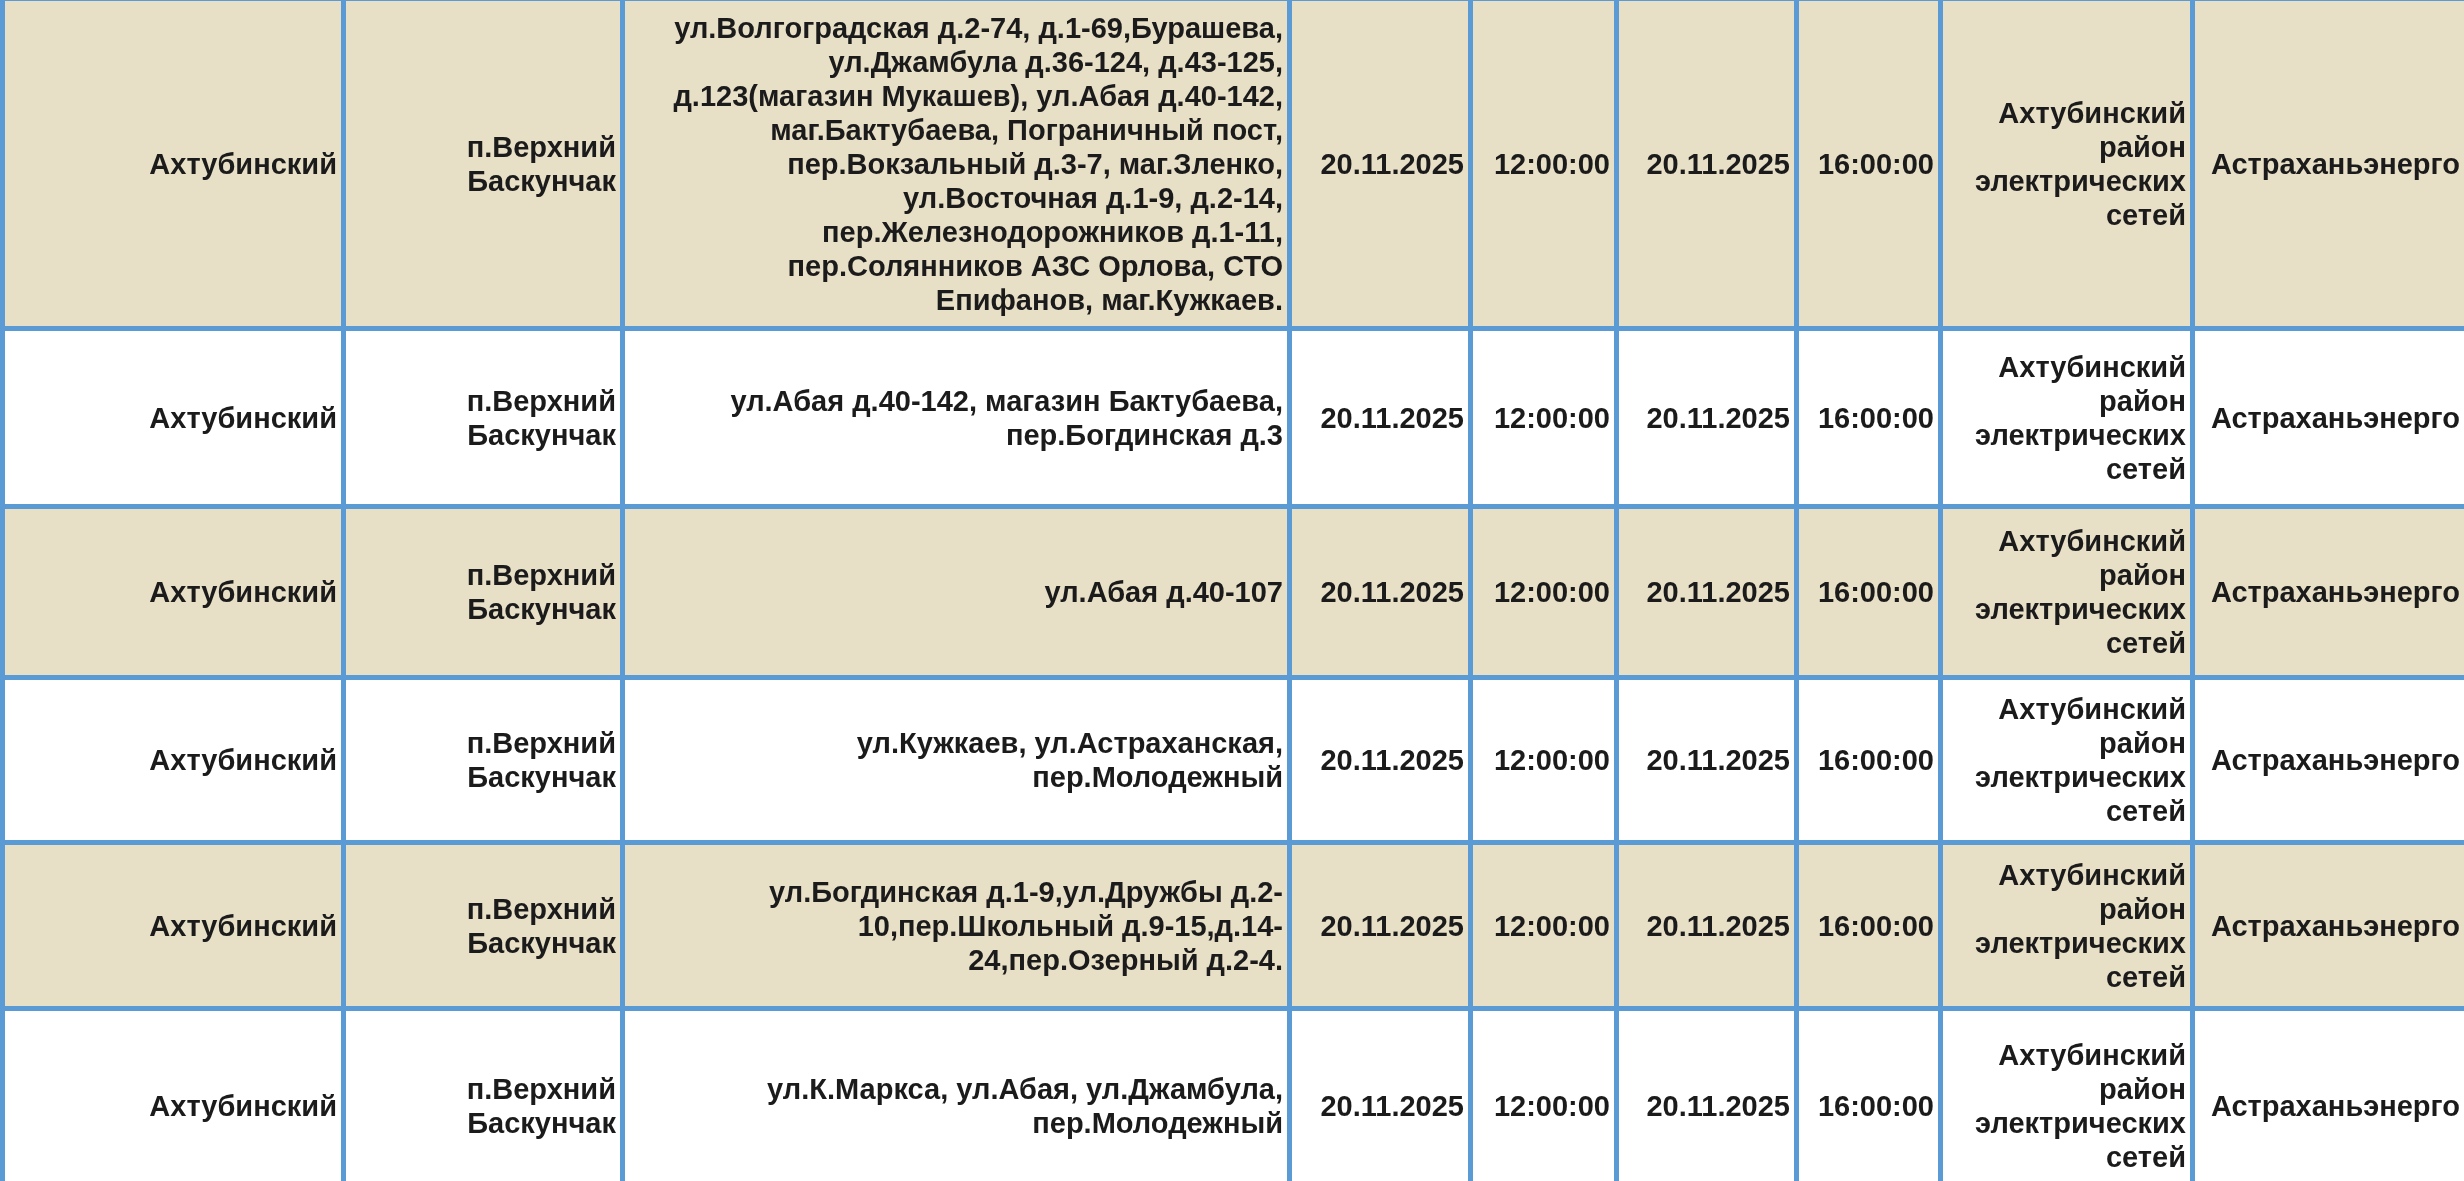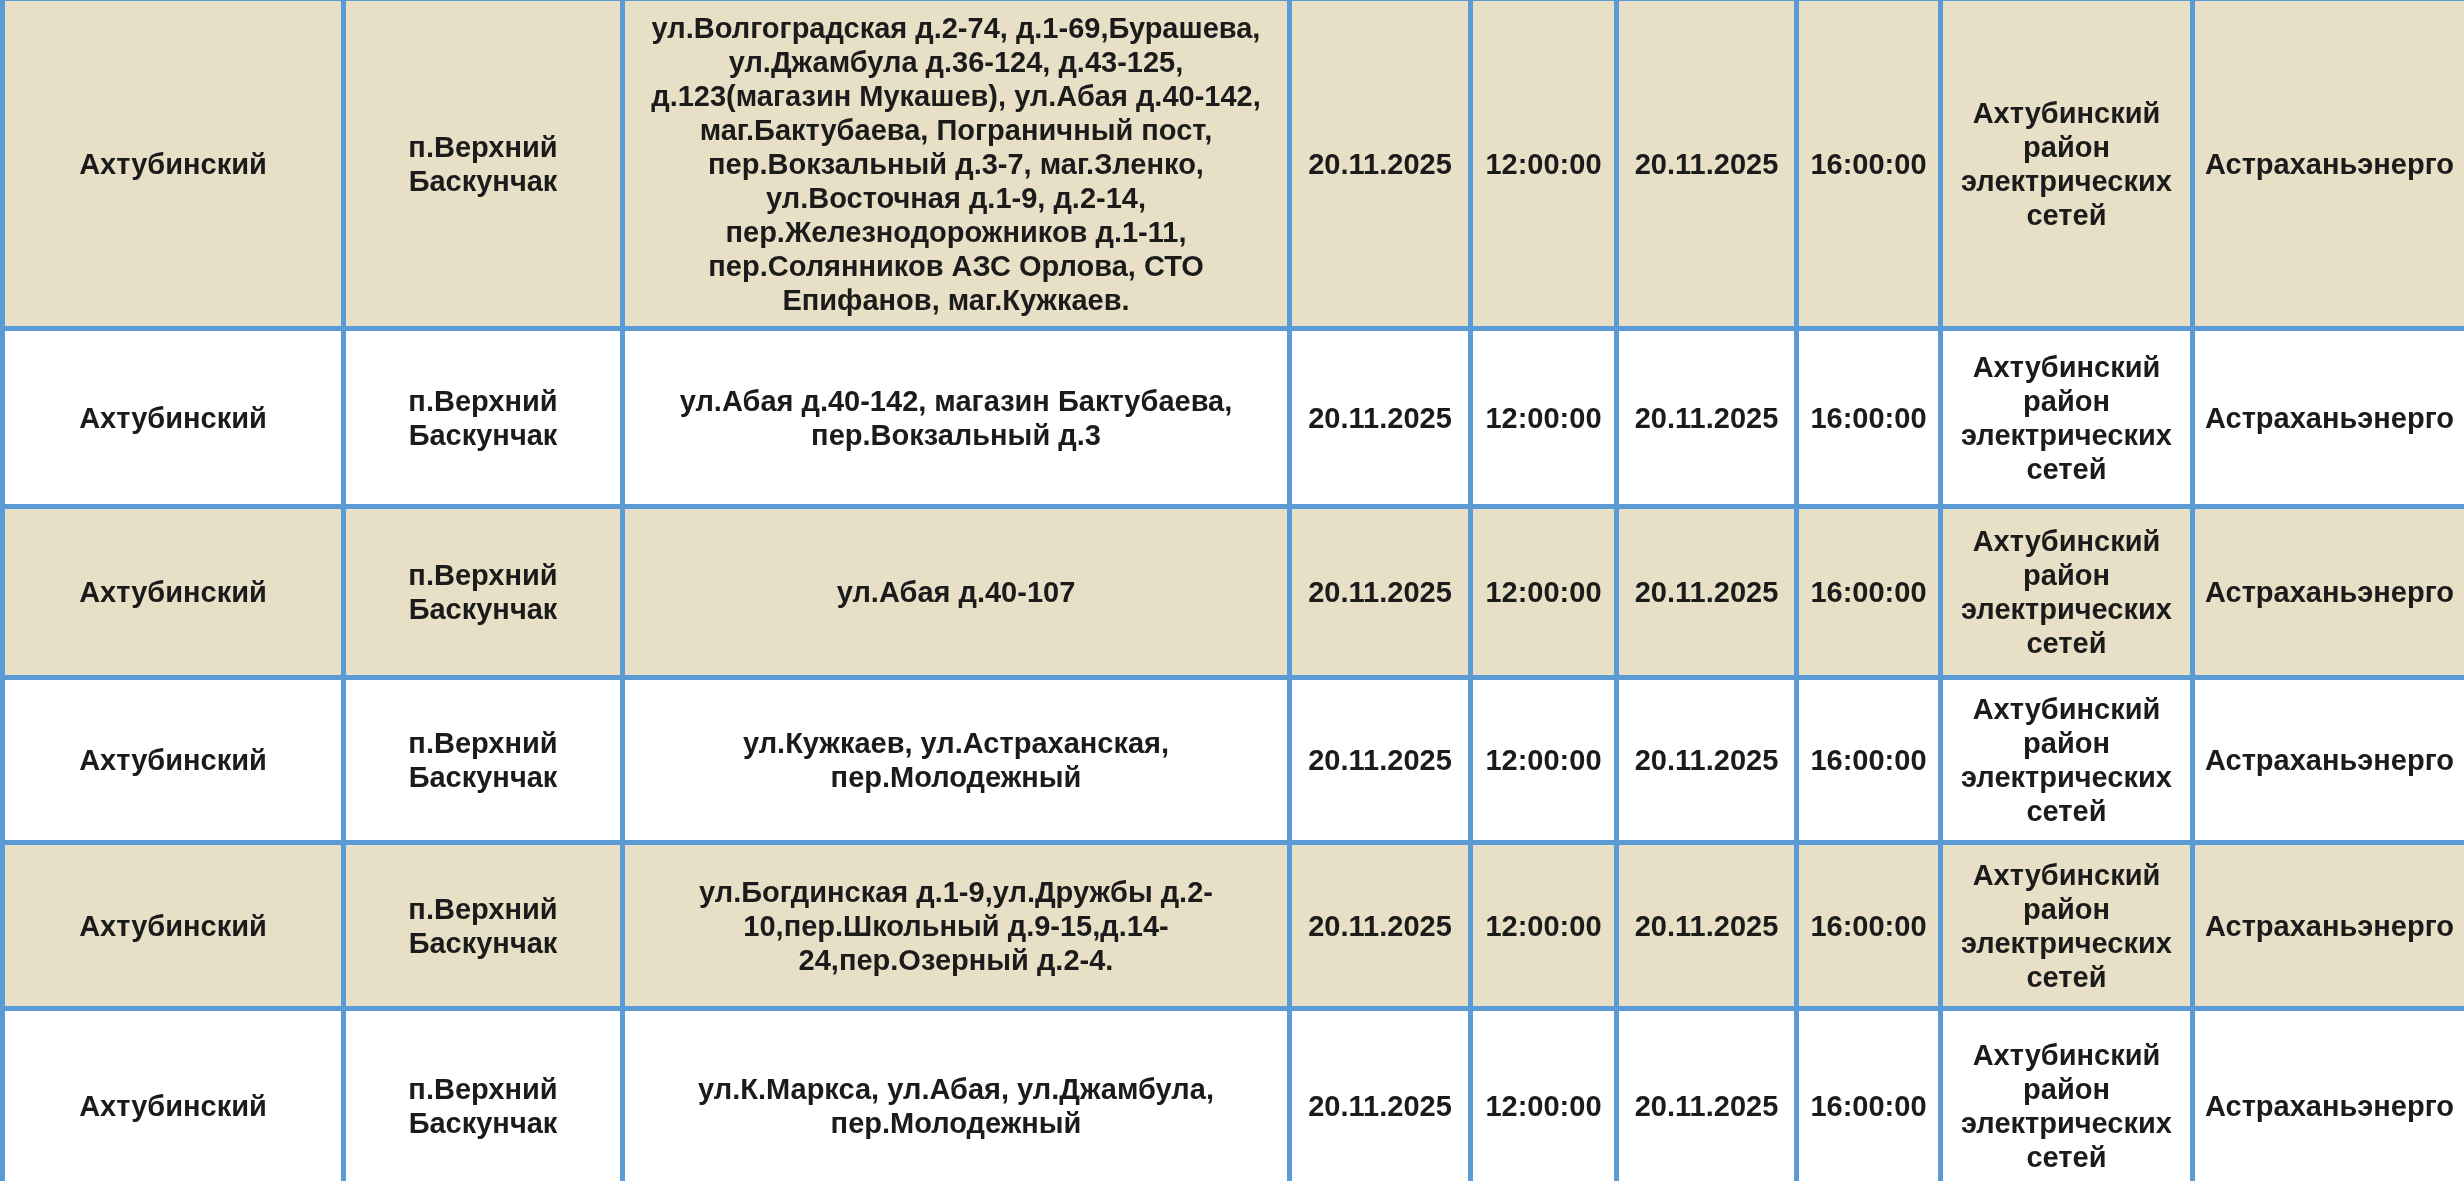--- a/index.html
+++ b/index.html
@@ -24,21 +24,21 @@
     table-layout:fixed;
     width:2464px;
     font-family:"Liberation Sans","DejaVu Sans",sans-serif;
     font-weight:bold;
     font-size:29px;
     line-height:34px;
     color:var(--text-color);
   }
   table.outage td{
     border:5px solid var(--border-color);
-    text-align:center;
+    text-align:right;
     vertical-align:middle;
     padding:2px 4px;
     white-space:pre;
     overflow:hidden;
   }
   tr.odd td{background:var(--row-odd);}
   tr.even td{background:var(--row-even);}
 </style>
 </head>
 <body>
@@ -78,21 +78,21 @@
 район
 электрических
 сетей</td>
         <td>Астраханьэнерго</td>
       </tr>
       <tr class="even" style="height:178px">
         <td>Ахтубинский</td>
         <td>п.Верхний
 Баскунчак</td>
         <td>ул.Абая д.40-142, магазин Бактубаева,
-пер.Вокзальный д.3</td>
+пер.Богдинская д.3</td>
         <td>20.11.2025</td>
         <td>12:00:00</td>
         <td>20.11.2025</td>
         <td>16:00:00</td>
         <td>Ахтубинский
 район
 электрических
 сетей</td>
         <td>Астраханьэнерго</td>
       </tr>

